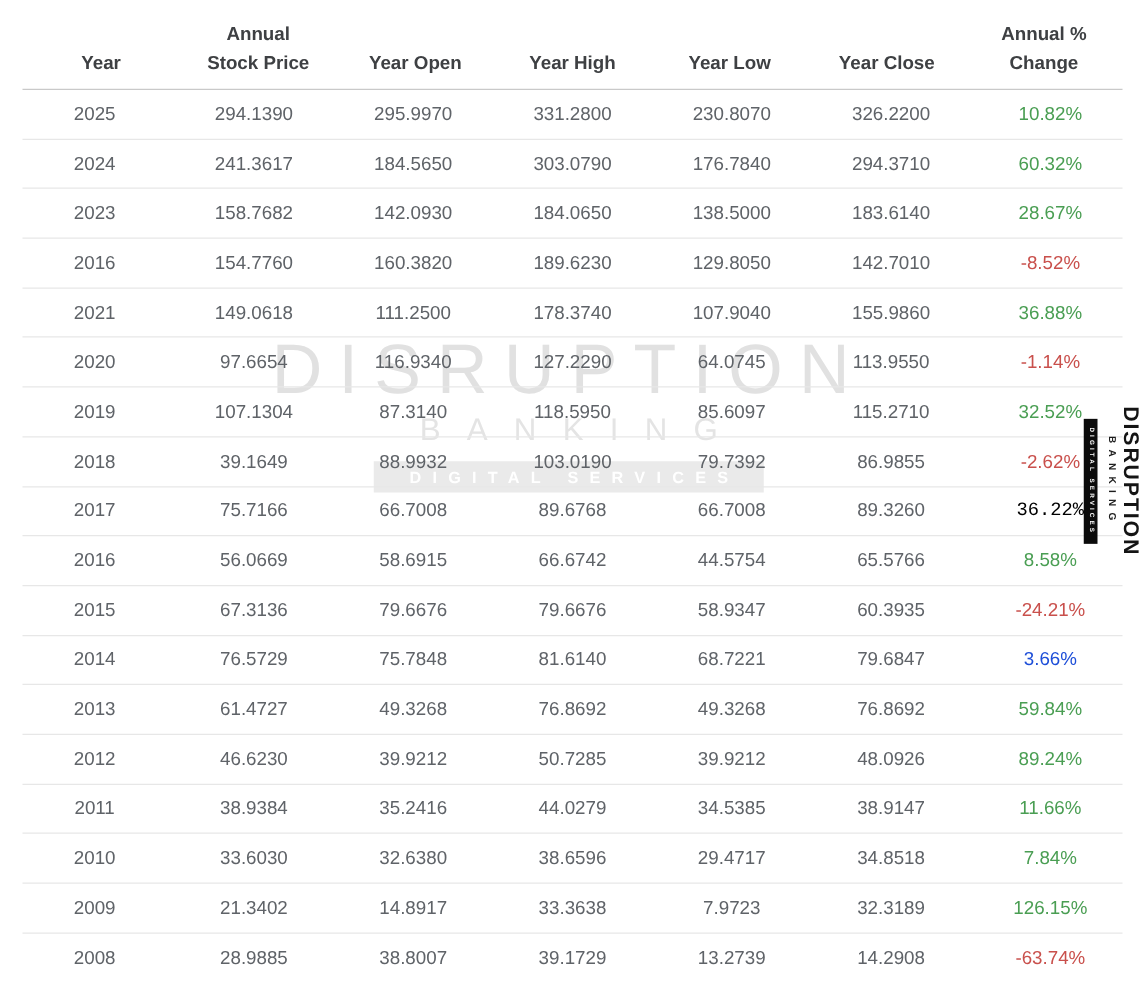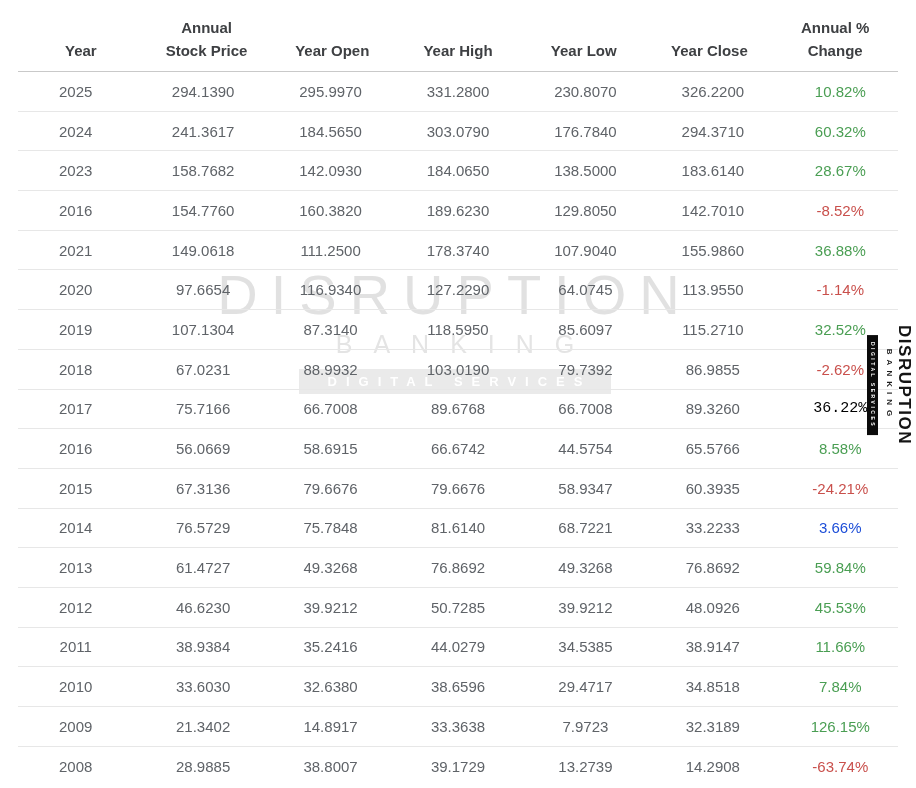--- a/index.html
+++ b/index.html
@@ -150,21 +150,21 @@
         <div class="cell">2019</div>
         <div class="cell">107.1304</div>
         <div class="cell">87.3140</div>
         <div class="cell">118.5950</div>
         <div class="cell">85.6097</div>
         <div class="cell">115.2710</div>
         <div class="cell" style="color: rgb(74, 158, 83);">32.52%</div>
       </div>
       <div class="row">
         <div class="cell">2018</div>
-        <div class="cell">67.0231</div>
+        <div class="cell">39.1649</div>
         <div class="cell">88.9932</div>
         <div class="cell">103.0190</div>
         <div class="cell">79.7392</div>
         <div class="cell">86.9855</div>
         <div class="cell" style="color: rgb(201, 80, 76);">-2.62%</div>
       </div>
       <div class="row">
         <div class="cell">2017</div>
         <div class="cell">75.7166</div>
         <div class="cell">66.7008</div>
@@ -190,40 +190,40 @@
         <div class="cell">58.9347</div>
         <div class="cell">60.3935</div>
         <div class="cell" style="color: rgb(201, 80, 76);">-24.21%</div>
       </div>
       <div class="row">
         <div class="cell">2014</div>
         <div class="cell">76.5729</div>
         <div class="cell">75.7848</div>
         <div class="cell">81.6140</div>
         <div class="cell">68.7221</div>
-        <div class="cell">33.2233</div>
+        <div class="cell">79.6847</div>
         <div class="cell" style="color: #1d4ed8;">3.66%</div>
       </div>
       <div class="row">
         <div class="cell">2013</div>
         <div class="cell">61.4727</div>
         <div class="cell">49.3268</div>
         <div class="cell">76.8692</div>
         <div class="cell">49.3268</div>
         <div class="cell">76.8692</div>
         <div class="cell" style="color: rgb(74, 158, 83);">59.84%</div>
       </div>
       <div class="row">
         <div class="cell">2012</div>
         <div class="cell">46.6230</div>
         <div class="cell">39.9212</div>
         <div class="cell">50.7285</div>
         <div class="cell">39.9212</div>
         <div class="cell">48.0926</div>
-        <div class="cell" style="color: rgb(74, 158, 83);">45.53%</div>
+        <div class="cell" style="color: rgb(74, 158, 83);">89.24%</div>
       </div>
       <div class="row">
         <div class="cell">2011</div>
         <div class="cell">38.9384</div>
         <div class="cell">35.2416</div>
         <div class="cell">44.0279</div>
         <div class="cell">34.5385</div>
         <div class="cell">38.9147</div>
         <div class="cell" style="color: rgb(74, 158, 83);">11.66%</div>
       </div>

